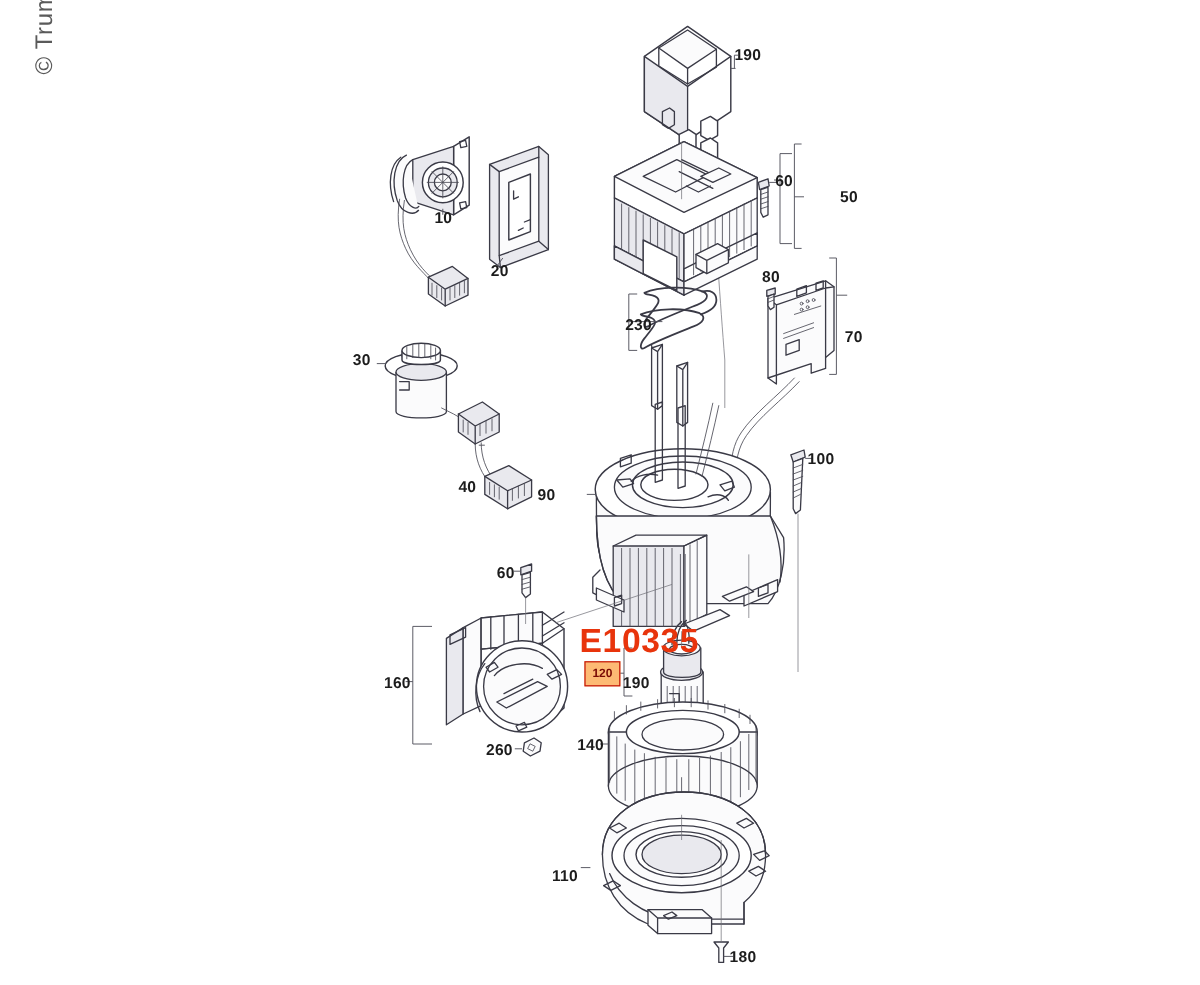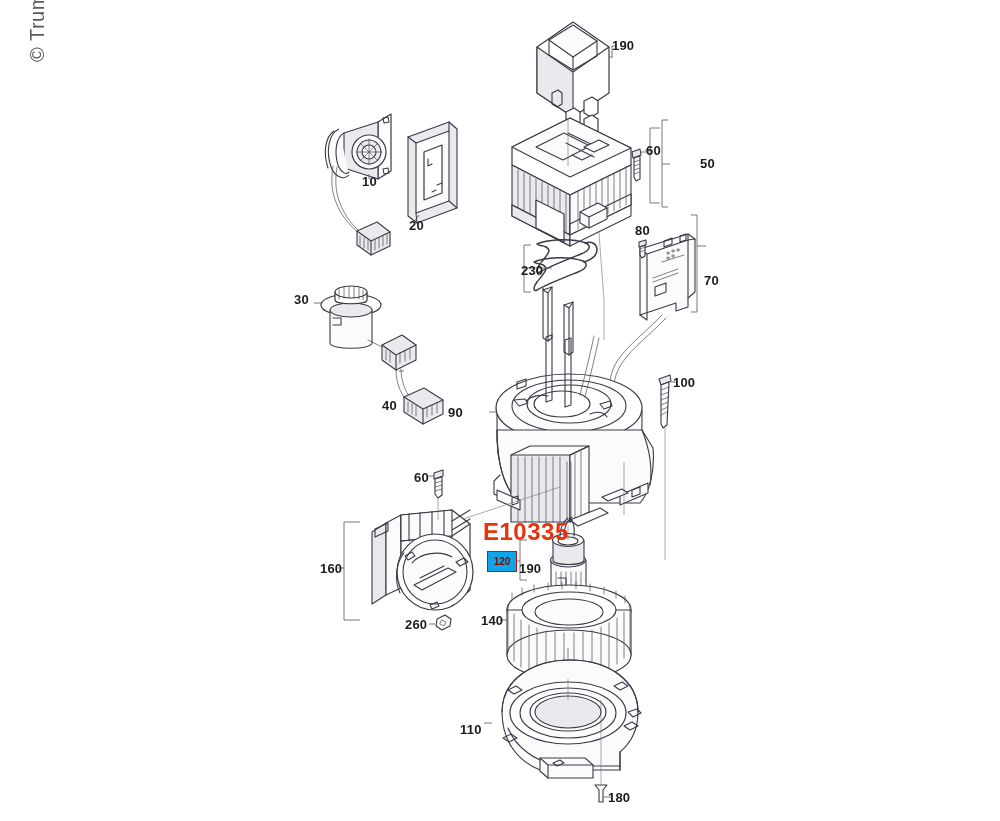--- a/index.html
+++ b/index.html
@@ -41,30 +41,30 @@
     position: absolute;
     font-size: 13px;
     font-weight: bold;
     color: #1c1c1c;
     white-space: nowrap;
     font-family: "Liberation Sans", sans-serif;
     letter-spacing: 0.2px;
   }
   .partcode {
     position: absolute;
-    font-size: 24px;
+    font-size: 28px;
     font-weight: bold;
     color: #e8340c;
     letter-spacing: 0.5px;
     white-space: nowrap;
     font-family: "Liberation Sans", sans-serif;
   }
   .highlight-box {
     position: absolute;
-    background: #0ea5e9;
+    background: #fdba74;
     border: 1px solid #c41408;
     display: flex;
     align-items: center;
     justify-content: center;
   }
   .highlight-box .hl-text {
     font-size: 10px;
     font-weight: bold;
     color: #7a0a04;
     font-family: "Liberation Sans", sans-serif;

